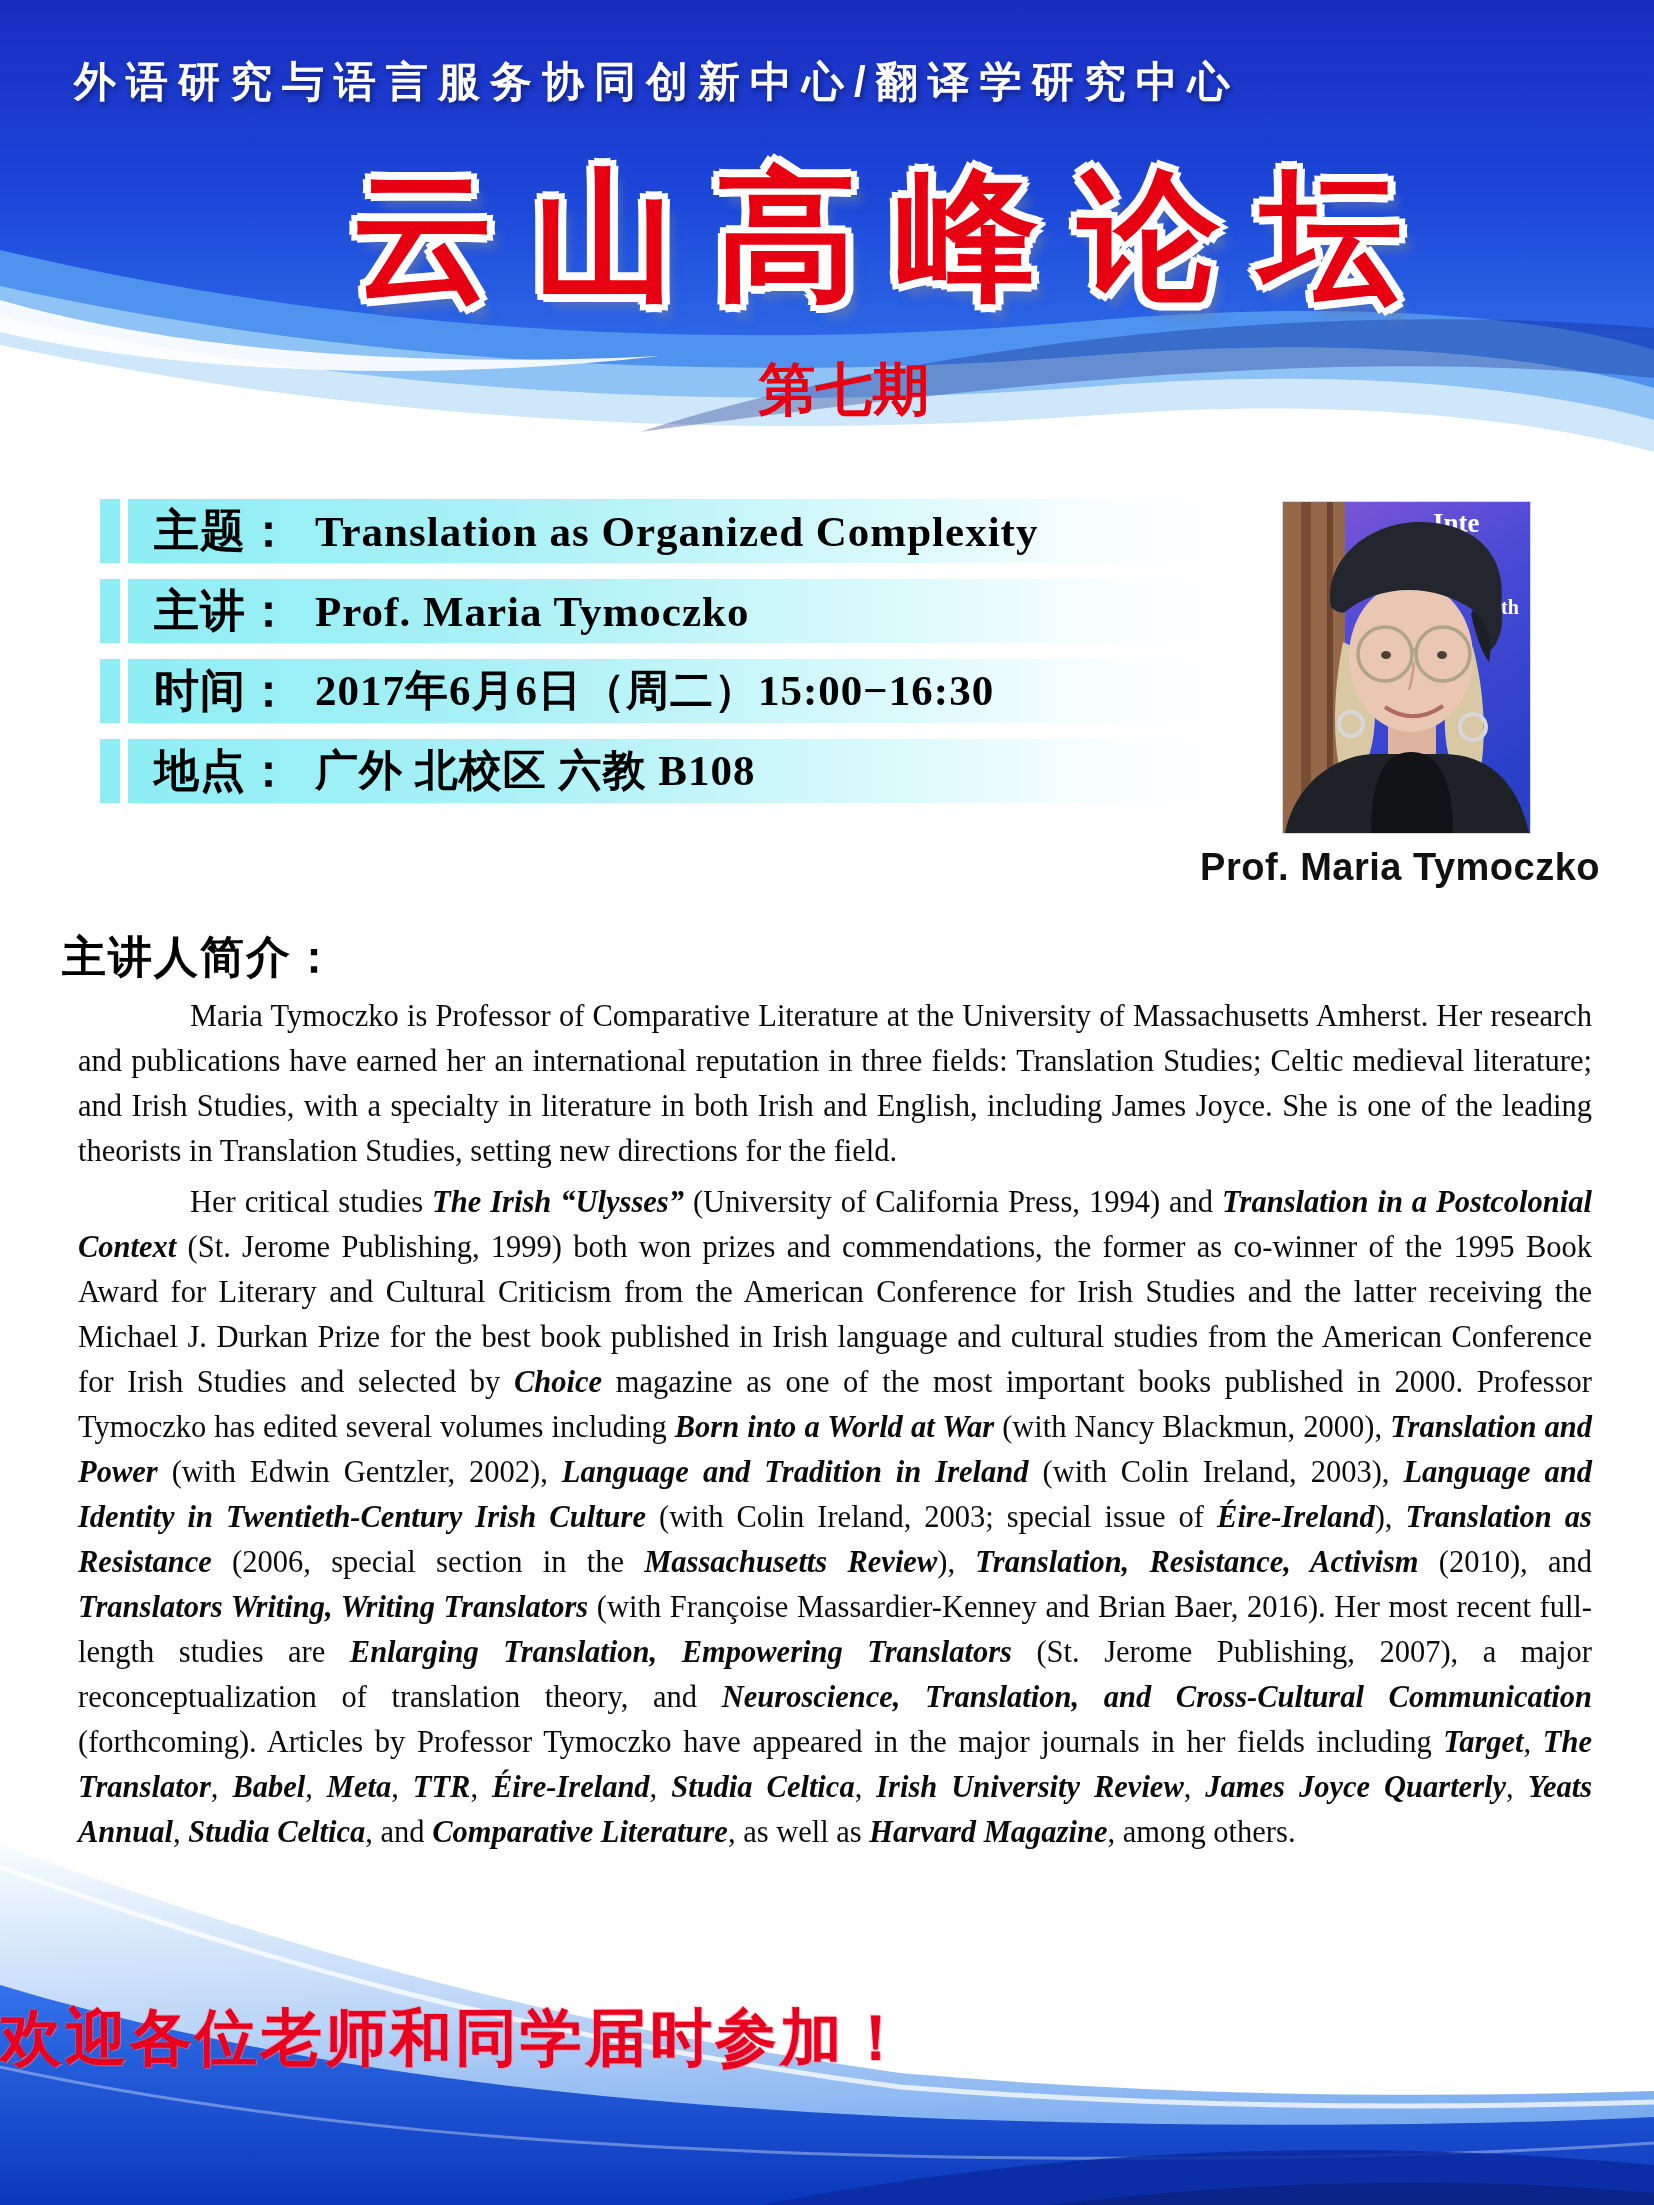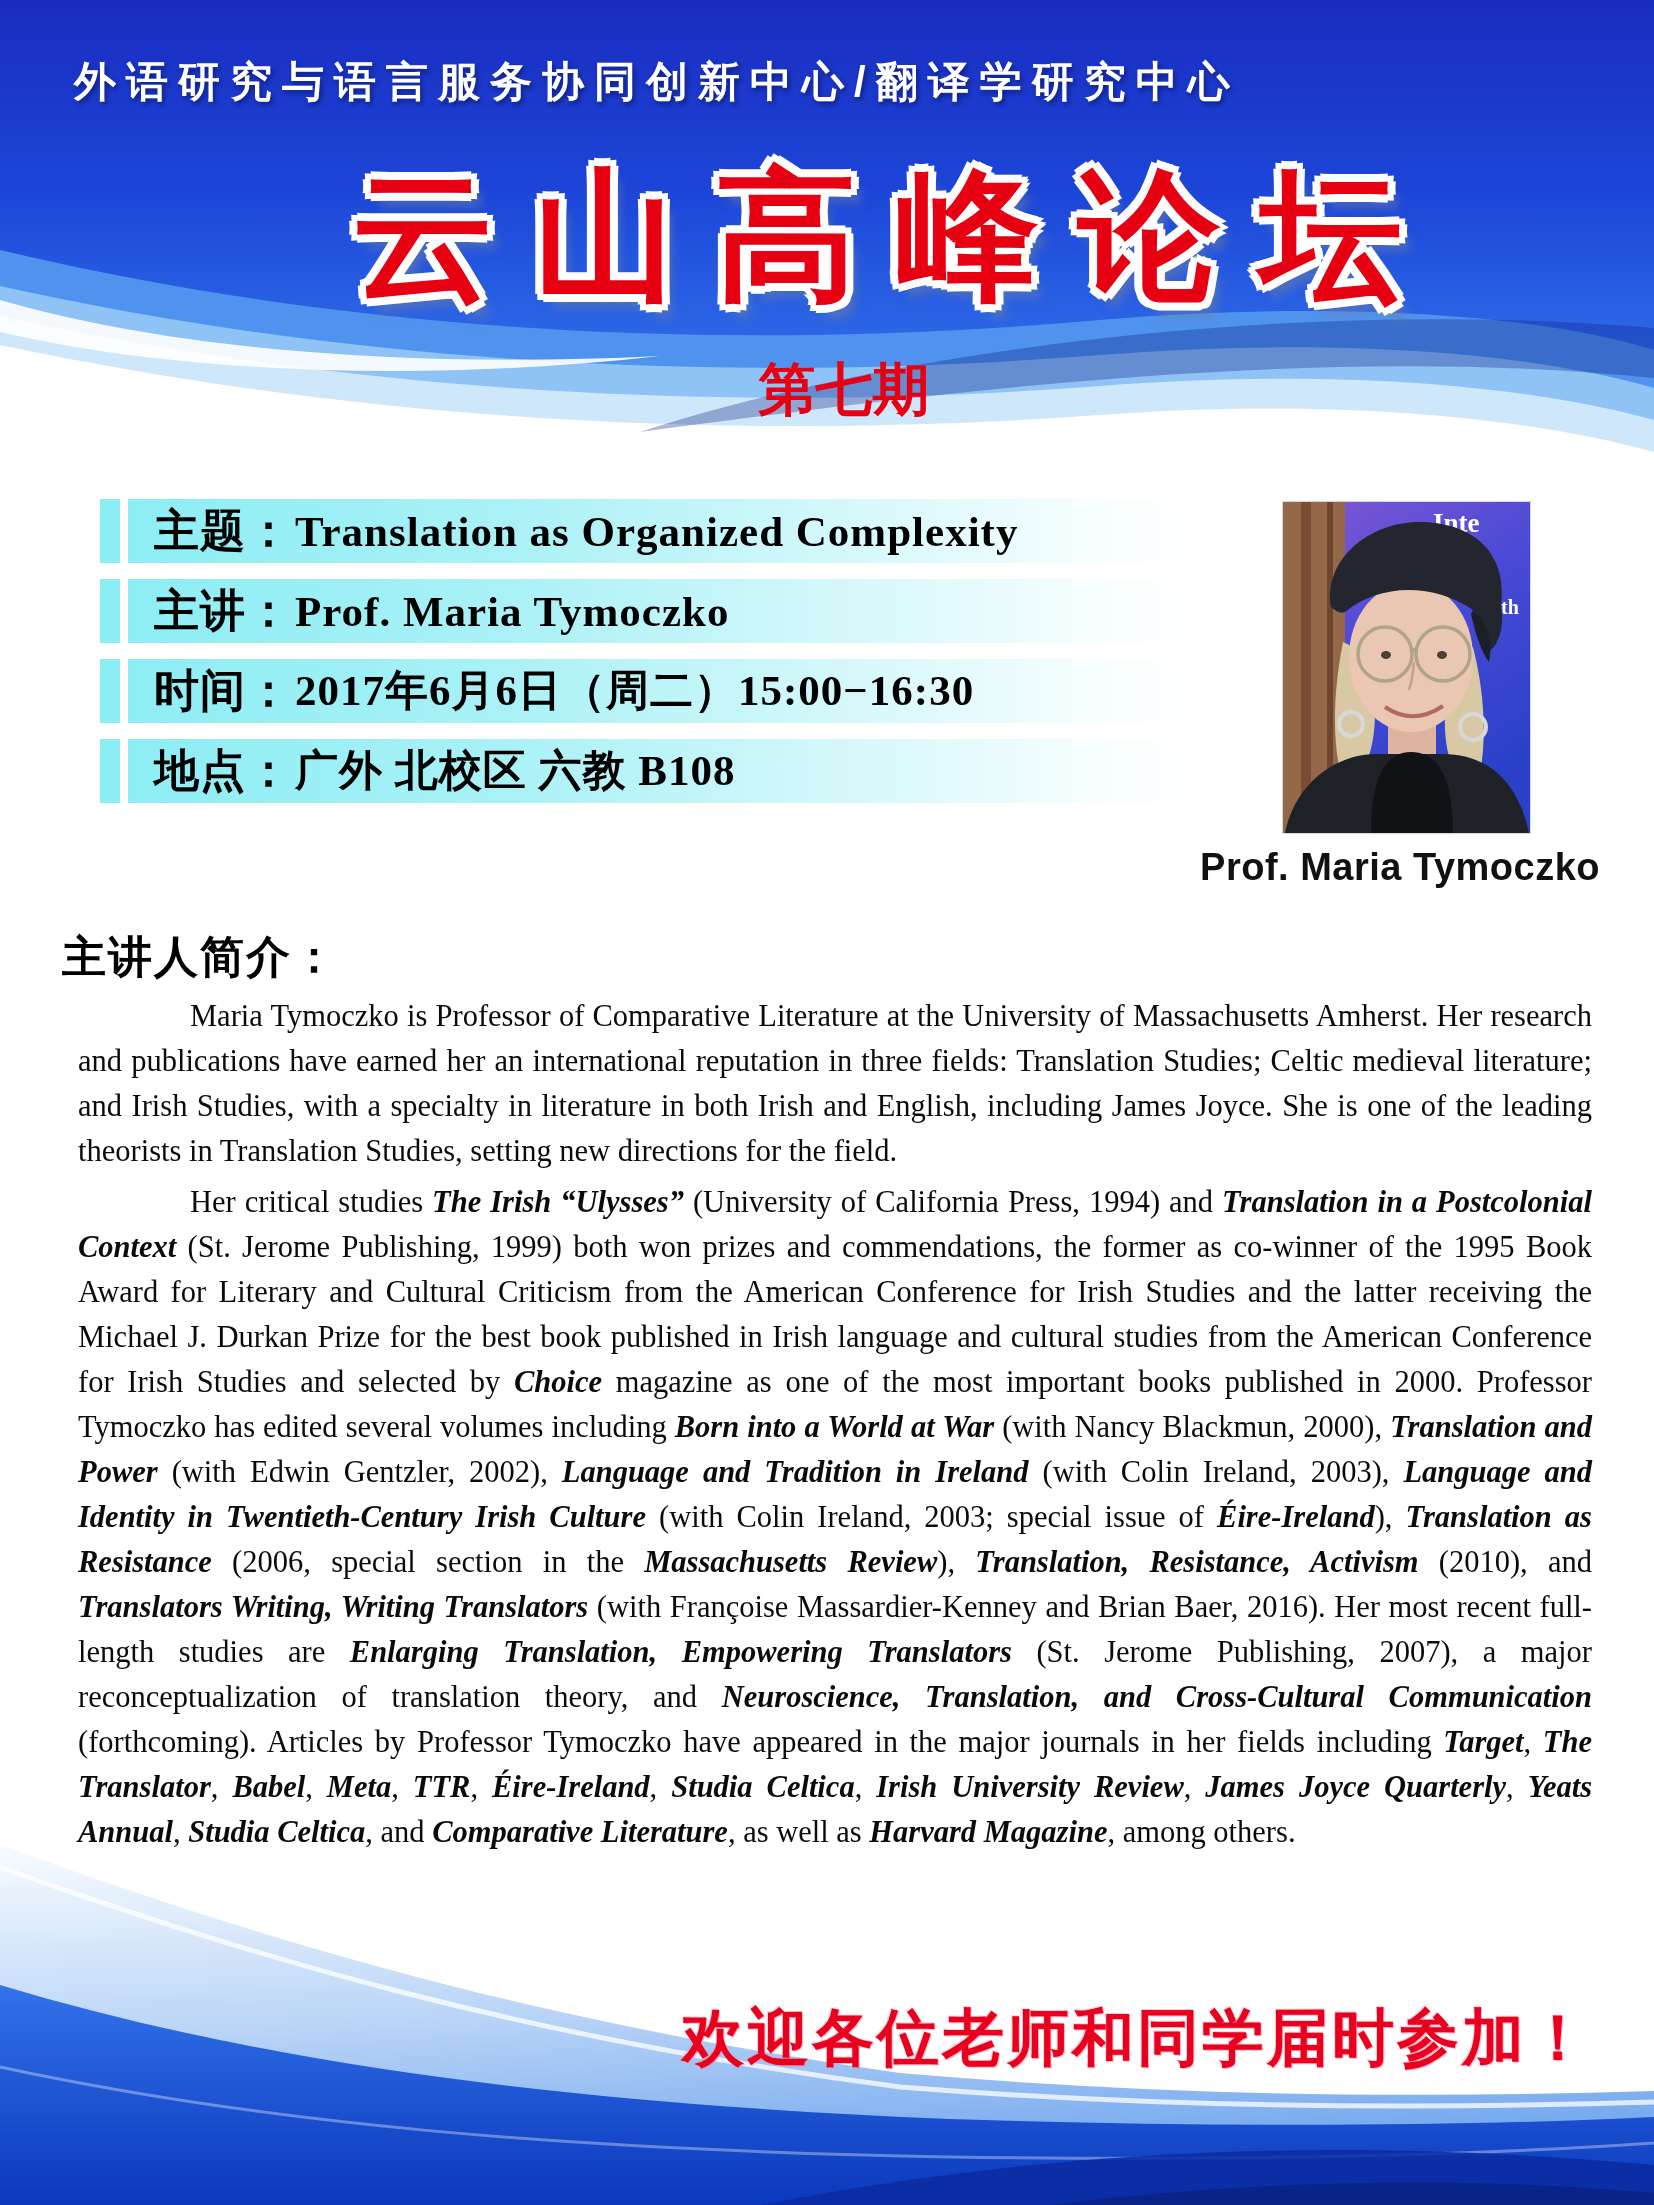--- a/index.html
+++ b/index.html
@@ -37,42 +37,42 @@
   .info-rows{position:absolute;top:499px;left:100px;}
   .info-row{display:flex;align-items:stretch;height:64px;margin-bottom:16px;}
   .info-tick{width:20px;background:#8deef4;margin-right:8px;}
   .info-bar{
     width:1072px;box-sizing:border-box;padding-left:26px;
     display:flex;align-items:center;
     background:linear-gradient(90deg,#8deef4 0%,#a9f1f6 35%,#d9f9fb 70%,#f7feff 90%,#ffffff 100%);
   }
   .info-label{font-size:45px;font-weight:900;color:#000;letter-spacing:1px;}
   .info-value{
-    font-size:43px;font-weight:bold;color:#000;margin-left:3px;letter-spacing:1px;
+    font-size:43px;font-weight:bold;color:#000;margin-left:23px;letter-spacing:1px;
     font-family:"Liberation Serif","DejaVu Serif",serif;white-space:nowrap;
   }
   
   .speaker-photo{position:absolute;left:1283px;top:502px;width:247px;height:331px;box-shadow:0 0 0 1px #d8d8d8;}
   .photo-caption{
     position:absolute;left:1140px;top:846px;width:460px;text-align:right;
     font-size:38px;font-weight:bold;color:#111;letter-spacing:0.5px;white-space:nowrap;
   }
   
   .bio-heading{position:absolute;left:62px;top:928px;font-size:44px;font-weight:900;color:#000;letter-spacing:2px;text-align:center;}
   .bio-body{
     position:absolute;left:62px;top:994px;width:1530px;
     font-family:"Liberation Serif","DejaVu Serif",serif;
     font-size:30.5px;line-height:45px;color:#0b0b0b;text-align:justify;
   }
   .bio-body p{margin:0 0 6px 16px;text-indent:112px;}
   .bio-body i{font-style:italic;font-weight:bold;}
   
   .ftr-svg{position:absolute;top:1805px;left:0;display:block;}
   .welcome-line{
-    position:absolute;top:1996px;left:0;width:1592px;text-align:right;
+    position:absolute;top:1996px;left:0;width:1592px;text-align:left;
     font-size:62px;font-weight:900;color:#e8001e;letter-spacing:3px;z-index:5;
     text-shadow:1px 1px 0 rgba(255,120,150,.55), -1px -1px 0 rgba(255,120,150,.35);
     white-space:nowrap;
   }
 </style>
 </head>
 <body>
 
 <div class="poster">
 

